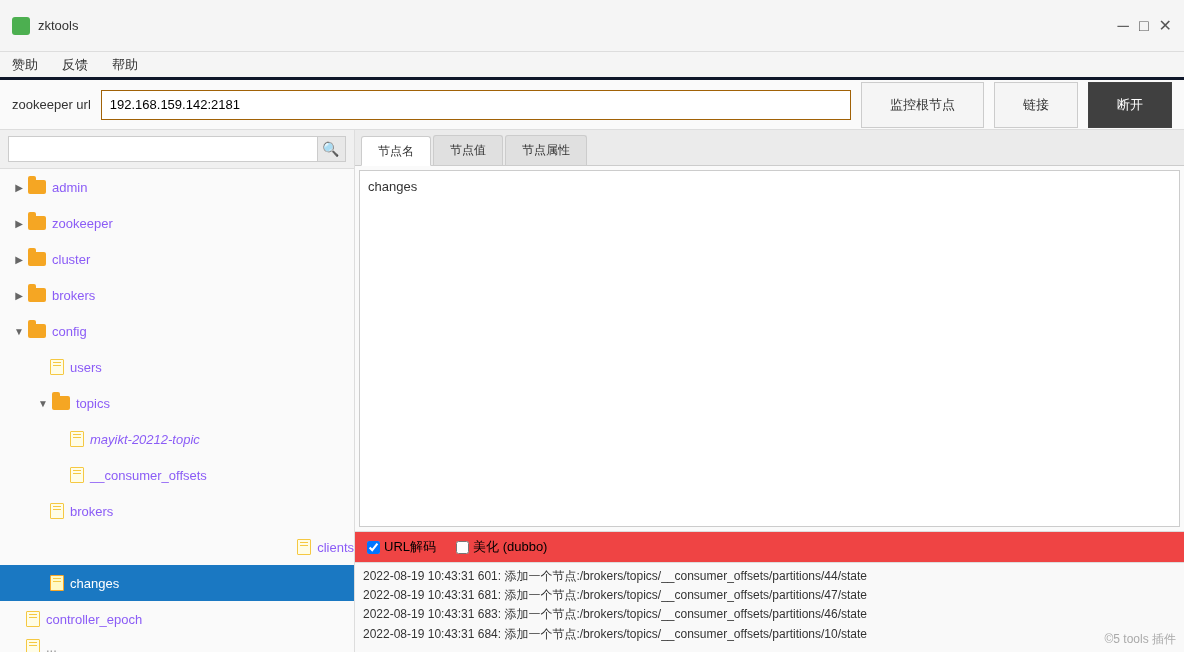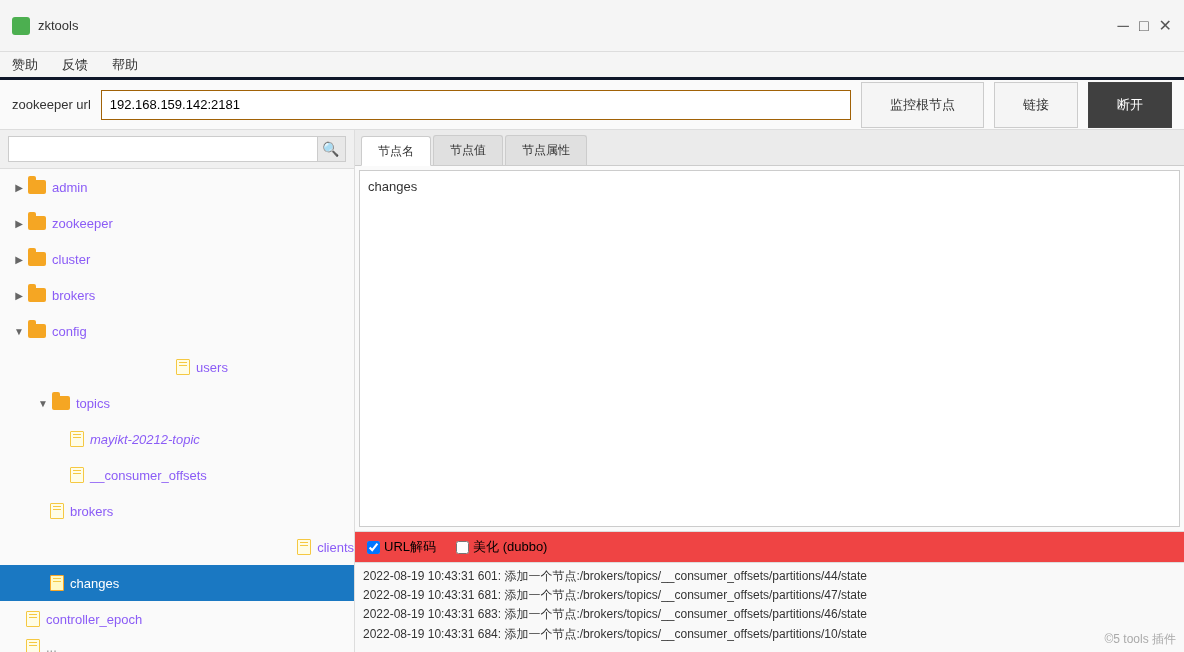--- a/index.html
+++ b/index.html
@@ -406,21 +406,21 @@
         <span class="folder-icon-yellow"></span>
         <span class="item-label">brokers</span>
       </div>
 
       <div class="tree-item tree-indent-1">
         <span class="chevron">▼</span>
         <span class="folder-icon-yellow"></span>
         <span class="item-label">config</span>
       </div>
 
-      <div class="tree-item tree-indent-2" style="padding-left:36px;justify-content:center;">
+      <div class="tree-item tree-indent-2" style="padding-left:36px;">
         <span style="width:14px;display:inline-block;flex-shrink:0;"></span>
         <span class="file-icon"></span>
         <span class="item-label">users</span>
       </div>
 
       <div class="tree-item" style="padding-left:36px;">
         <span class="chevron">▼</span>
         <span class="folder-icon-yellow"></span>
         <span class="item-label">topics</span>
       </div>

